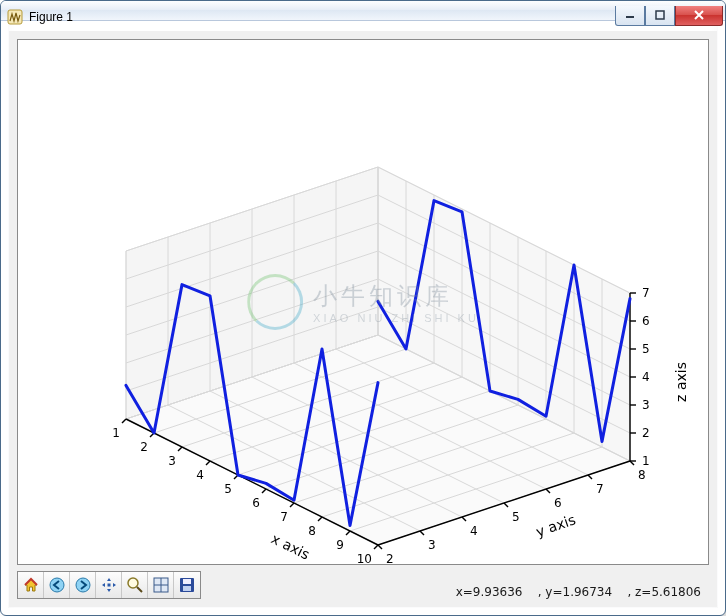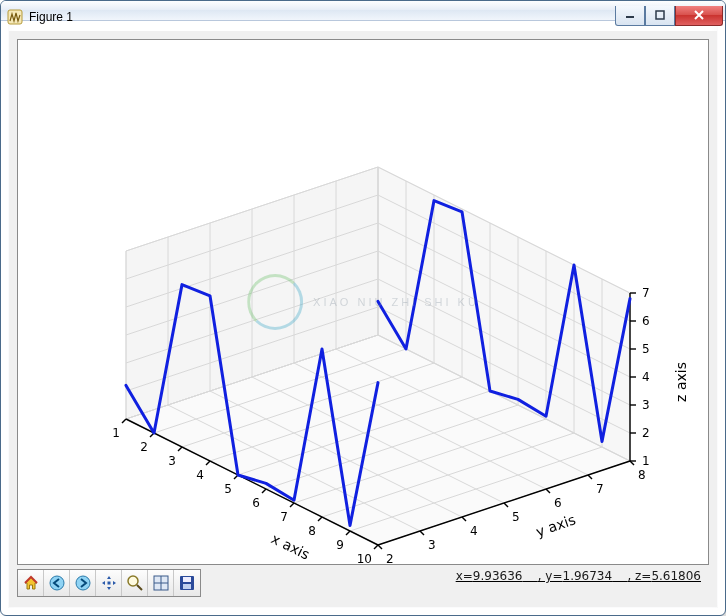--- a/index.html
+++ b/index.html
@@ -87,21 +87,21 @@
     border-color:#6abf69 #3aa6c7 #3aa6c7 #6abf69;
     position:relative;
   }
   .watermark .wm-text { display:flex; flex-direction:column; }
   .watermark .wm-text .big { font-size:24px; color:#7a8a99; letter-spacing:4px; }
   .watermark .wm-text .small { font-size:11px; color:#8a97a3; letter-spacing:3px; }
   
   .bottom-row {
     position:absolute;
     left:8px; right:8px; bottom:8px; height:30px;
-    display:flex; align-items:flex-start;text-decoration:underline;
+    display:flex; align-items:flex-end;
   }
   .toolbar {
     display:flex;
     border:1px solid #8a8a8a;
     background:#fff;
   }
   .tb-btn {
     width:26px; height:26px;
     display:flex;align-items:center;justify-content:center;
     background:linear-gradient(#fdfdfd,#e8e8e8);
@@ -153,20 +153,21 @@
           </svg>
       </div>
     </div>
   </div>
 
   <div class="client">
     <div class="plot-frame">
       <div class="watermark">
         <div class="wm-logo"></div>
         <div class="wm-text">
+          <span class="big">小牛知识库</span>
           <span class="small">XIAO NIU ZHI SHI KU</span>
         </div>
       </div>
 
       <svg class="plot-svg" viewBox="0 0 690 510">
 
         <g class="pane">
 
           <polygon points="108,372 360,288 360,120 108,204" fill="#f5f5f5" stroke="#e0e0e0"></polygon>
 

